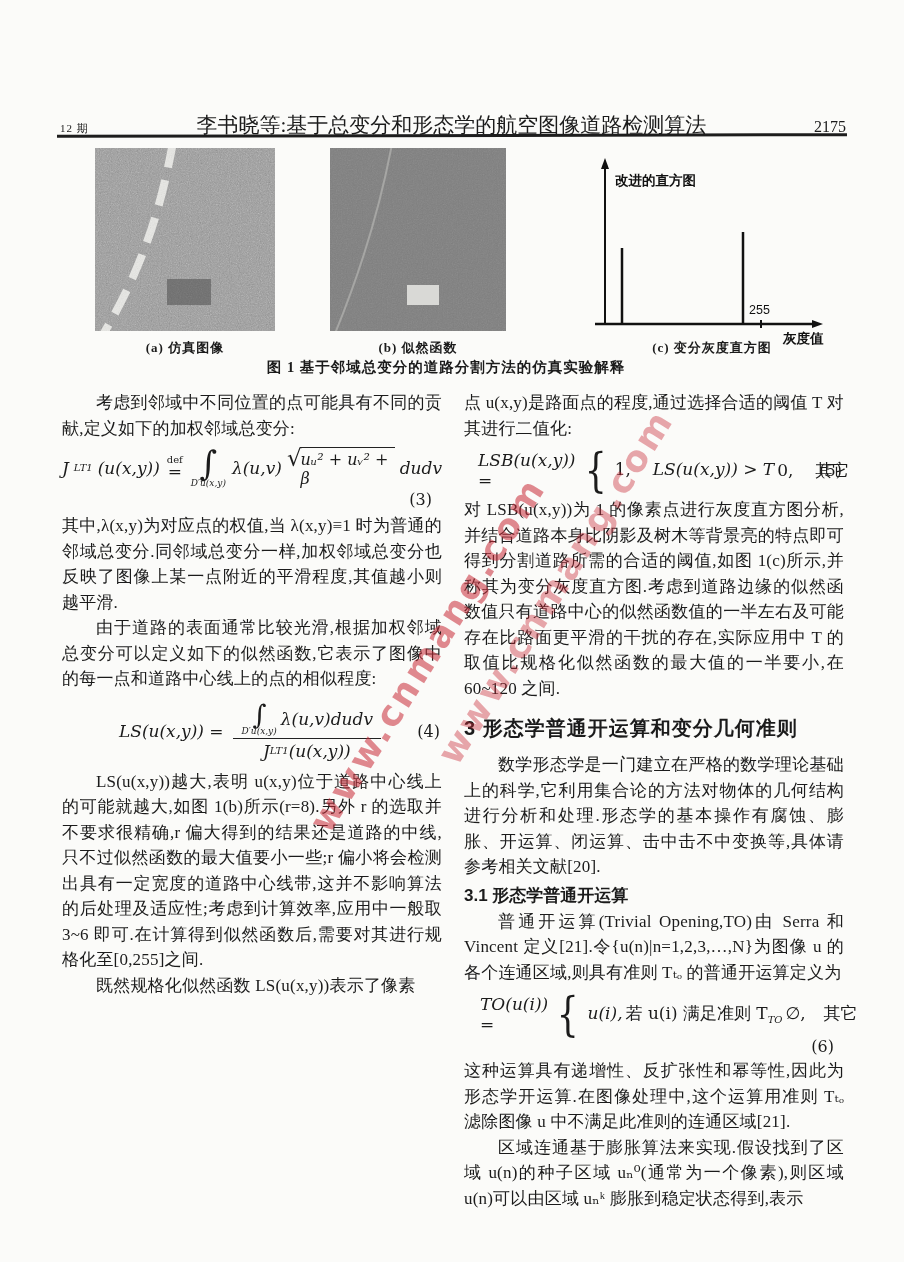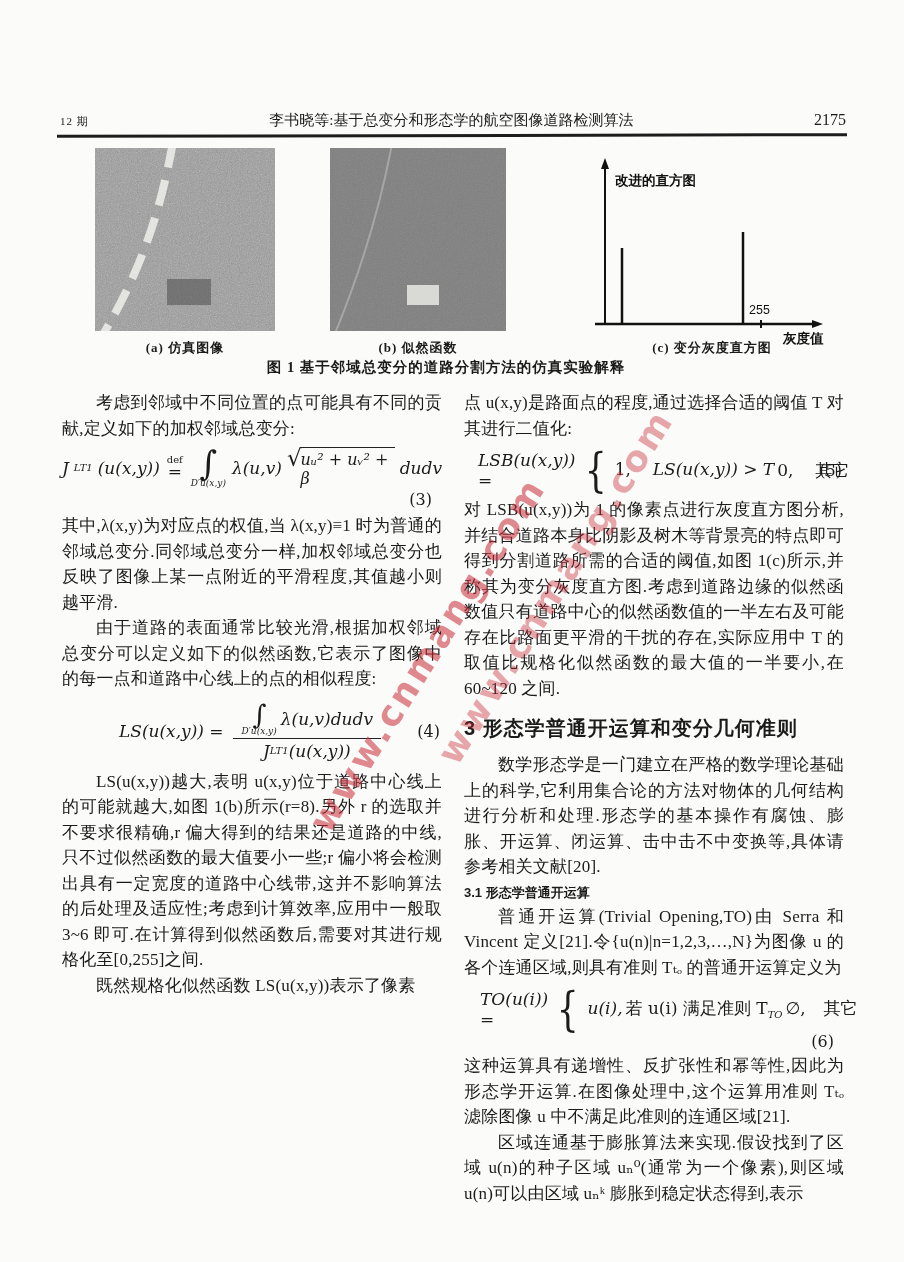--- a/index.html
+++ b/index.html
@@ -4,35 +4,35 @@
 <style>
   html,body{margin:0;padding:0;background:#e8e8e6;}
   .page{
     position:relative; width:904px; height:1262px; margin:0 auto;
     background:#fbfbf9; overflow:hidden;
     font-family:"Liberation Serif","DejaVu Serif",serif; color:#1b1b1b;
   }
   
   .header{position:absolute; left:60px; right:58px; top:111px; display:flex; align-items:baseline;}
   .header .issue{flex:0 0 auto; font-size:11px; letter-spacing:1px;}
-  .header .h-title{flex:1 1 auto; text-align:center; font-size:15px;}
+  .header .h-title{flex:1 1 auto; text-align:center; font-size:21px;}
   .header .pageno{flex:0 0 auto; font-size:16px;}
   .rule{position:absolute; left:57px; right:57px; top:134px; height:3px; background:#1d1d1d; transform:rotate(-0.12deg);}
   
   .figimg{position:absolute;}
   .subcap{position:absolute; top:339px; font-size:13px; text-align:center; font-weight:bold; letter-spacing:1px;}
   .figcaption{position:absolute; left:0; right:12px; top:358px; text-align:center; font-size:14.5px; font-weight:bold; letter-spacing:1px;}
   
   .col{position:absolute; top:390px; width:380px;}
   .col-left{left:62px;}
   .col-right{left:464px;}
   .para{margin:0; font-size:17px; line-height:25.5px; text-align:justify; letter-spacing:0.2px;}
   .indent{text-indent:2em;}
   .sec-head{margin:14px 0 10px 0; font-size:20px; font-weight:bold; font-family:"Liberation Sans","DejaVu Sans",sans-serif; letter-spacing:1px;}
-  .subsec-head{margin:4px 0 2px 0; font-size:13px; font-weight:bold; font-family:"Liberation Sans","DejaVu Sans",sans-serif;}
+  .subsec-head{margin:4px 0 2px 0; font-size:17px; font-weight:bold; font-family:"Liberation Sans","DejaVu Sans",sans-serif;}
   
   .formula{position:relative; margin:6px 0 4px 0; font-family:"DejaVu Serif",serif;}
   .f-row{display:flex; align-items:center; justify-content:center; gap:5px; font-size:17px;}
   .it{font-style:italic;}
   .up{font-style:normal;}
   sub.f-sub{font-size:10px; font-style:italic;}
   .defeq{display:inline-flex; flex-direction:column; align-items:center; margin:0 2px;}
   .def-top{font-size:10px; line-height:8px; font-style:normal;}
   .def-eq{line-height:15px; font-style:normal;}
   .int-wrap{display:inline-flex; flex-direction:column; align-items:center; margin:0 1px;}

